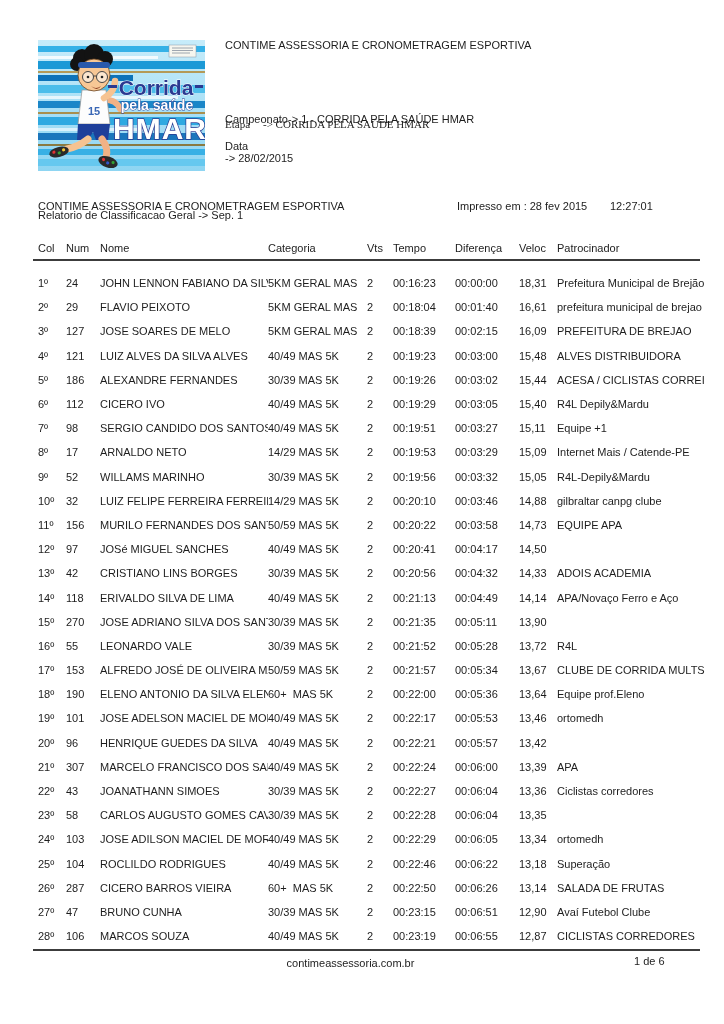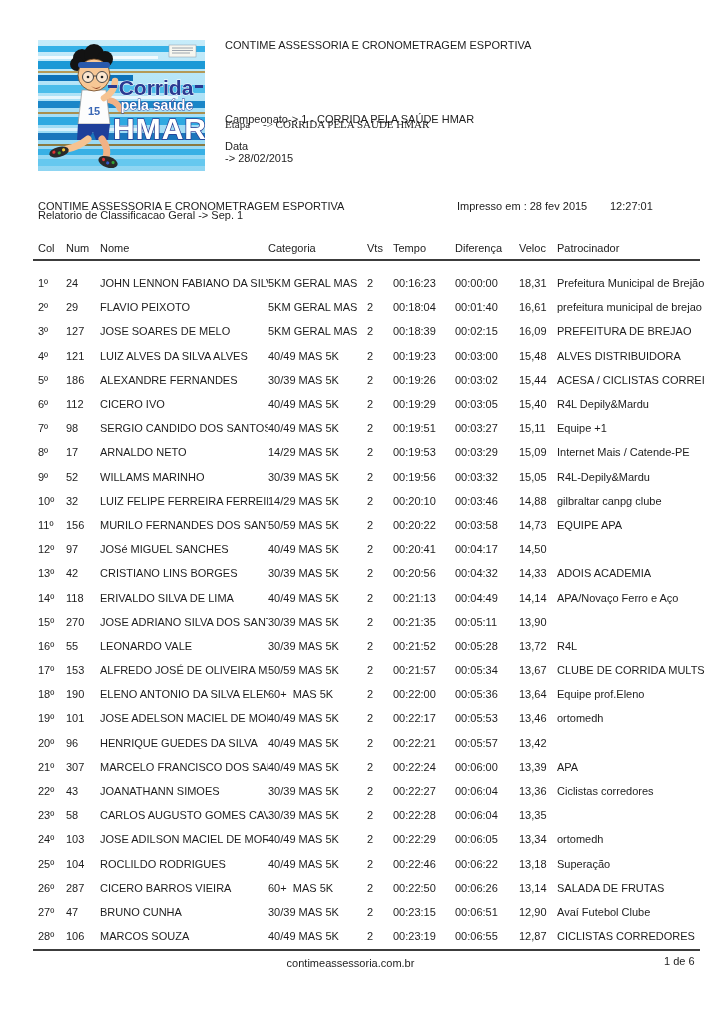--- a/index.html
+++ b/index.html
@@ -27,21 +27,21 @@
   }
   .thead{left:38px;top:240px;width:662px;height:16px;}
   .rule{left:33px;width:667px;height:2px;background:#3c3c3c;}
   .rule-top{top:259px;}
   .rule-bottom{top:949px;}
   .tbody{left:38px;top:271px;width:662px;}
   .trow{height:24.2px;}
   .cell{white-space:pre;overflow:visible;line-height:12px;}
   .cell.nome{overflow:hidden;}
   .footer-site{left:38px;top:957px;width:625px;text-align:center;}
-  .footer-page{left:664px;top:955px;}
+  .footer-page{left:634px;top:955px;}
 </style>
 </head>
 <body>
 
 <svg class="abs logo" width="167" height="131" viewBox="0 0 167 131">
   <defs>
     <linearGradient id="bg" x1="0" y1="0" x2="0" y2="1">
       <stop offset="0" stop-color="#c7ecfa"></stop>
         <stop offset="1" stop-color="#8ed5f2"></stop>
     </linearGradient>

